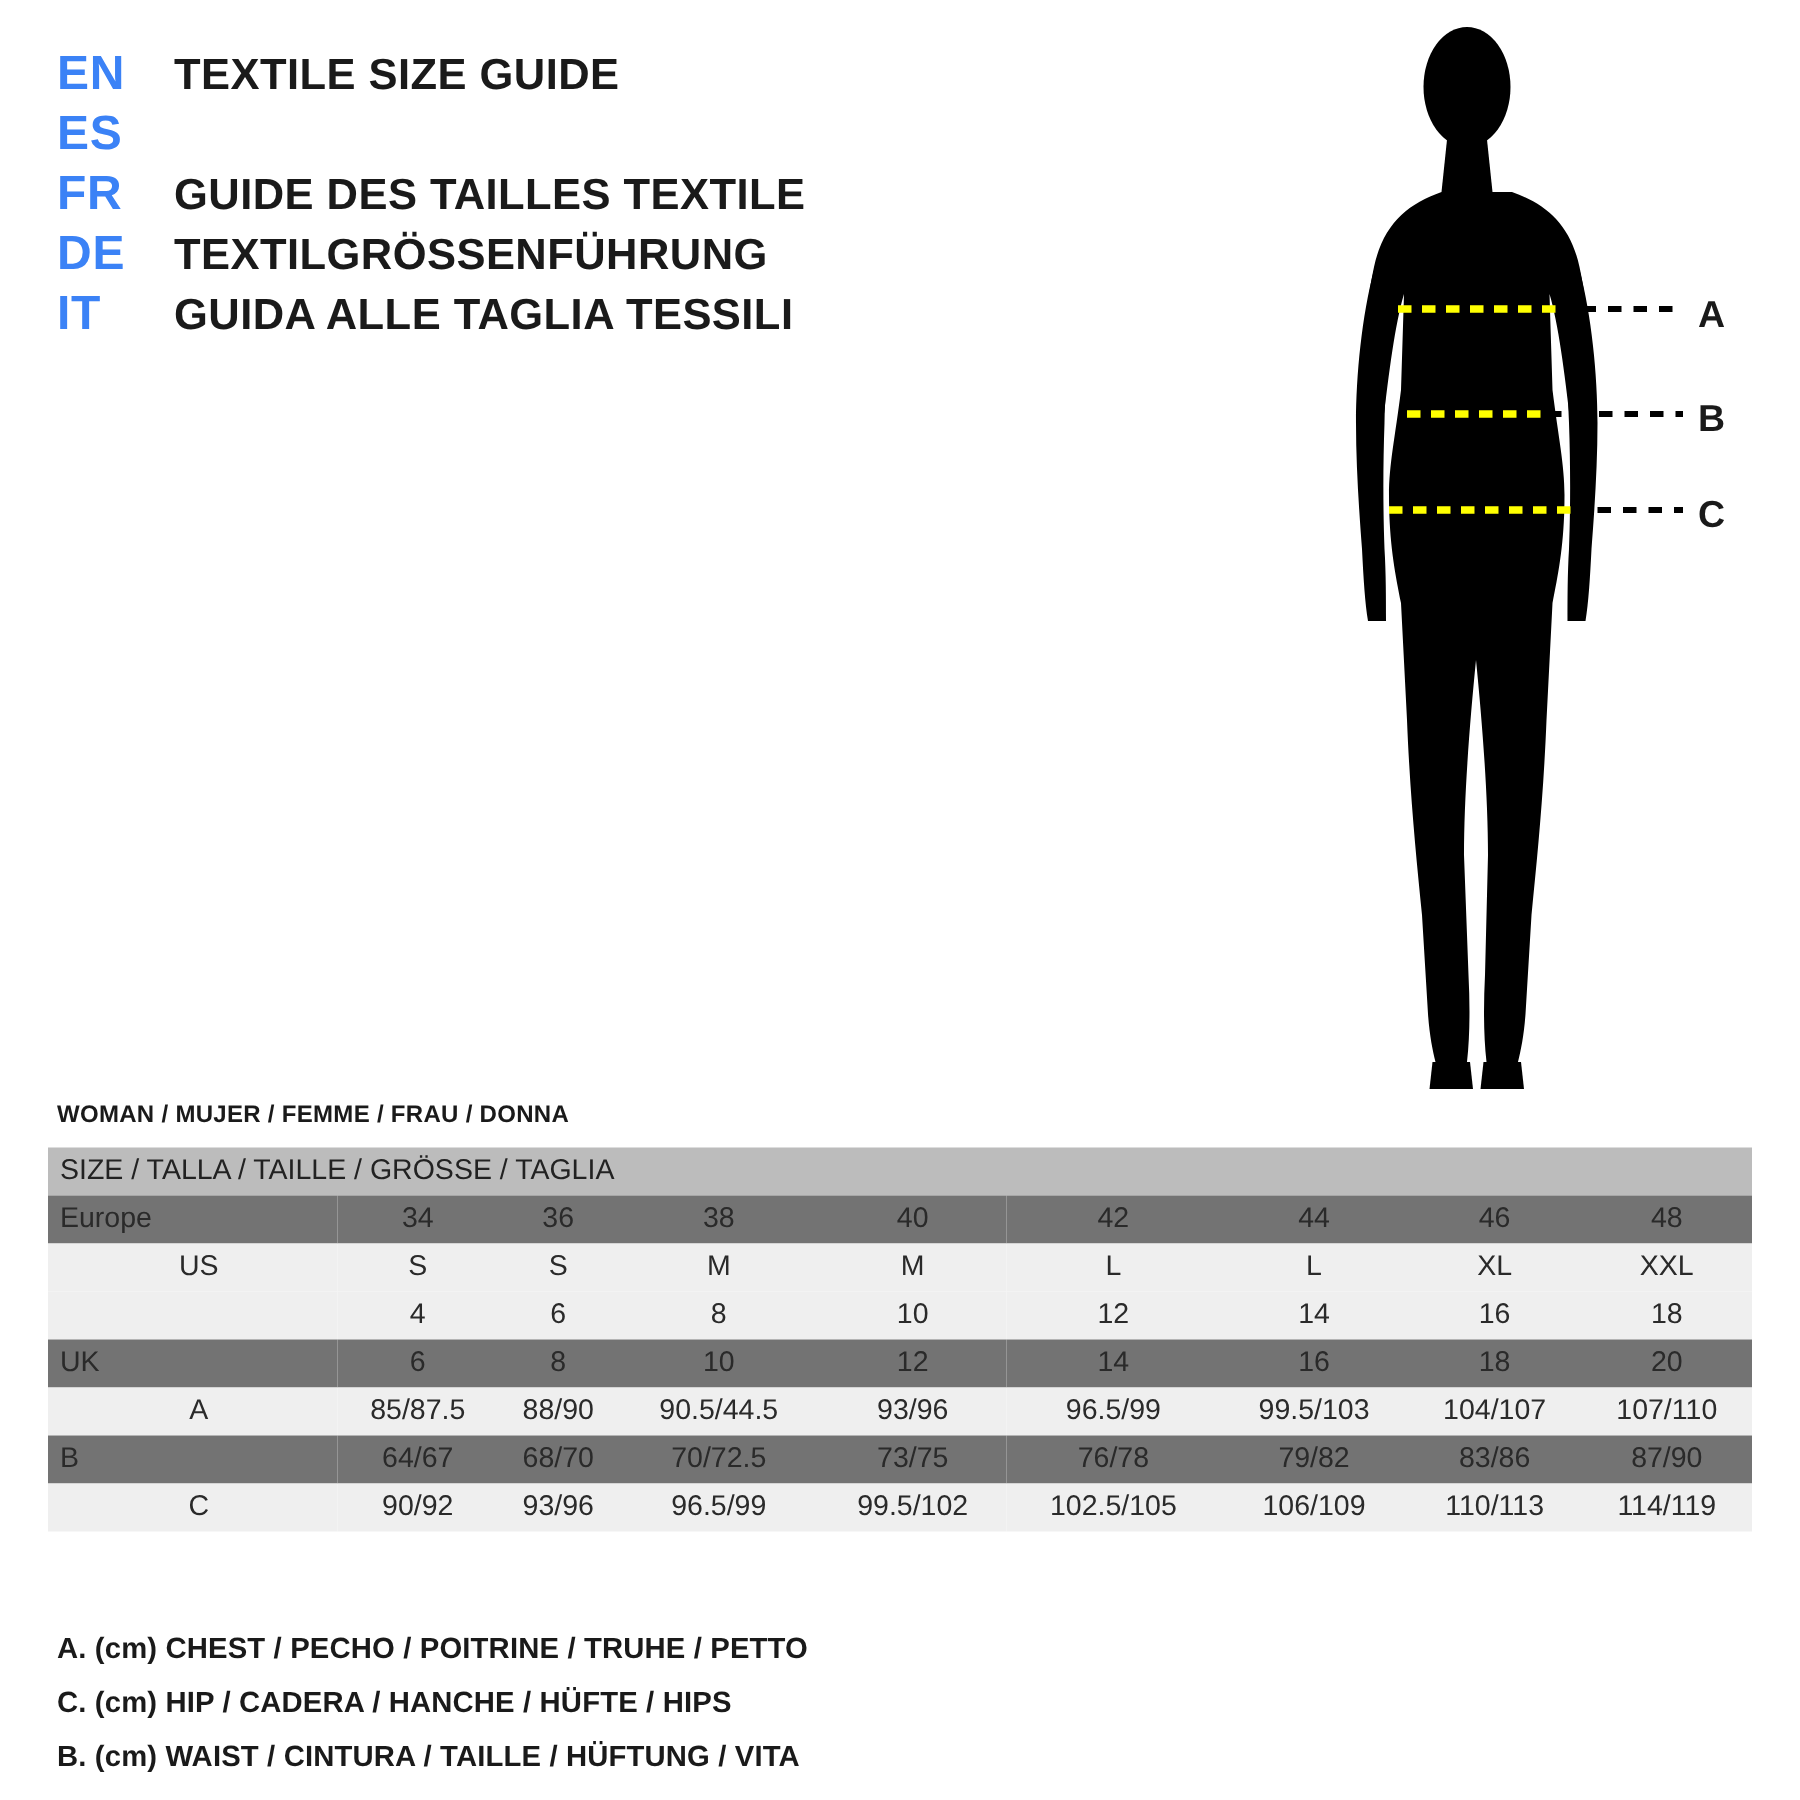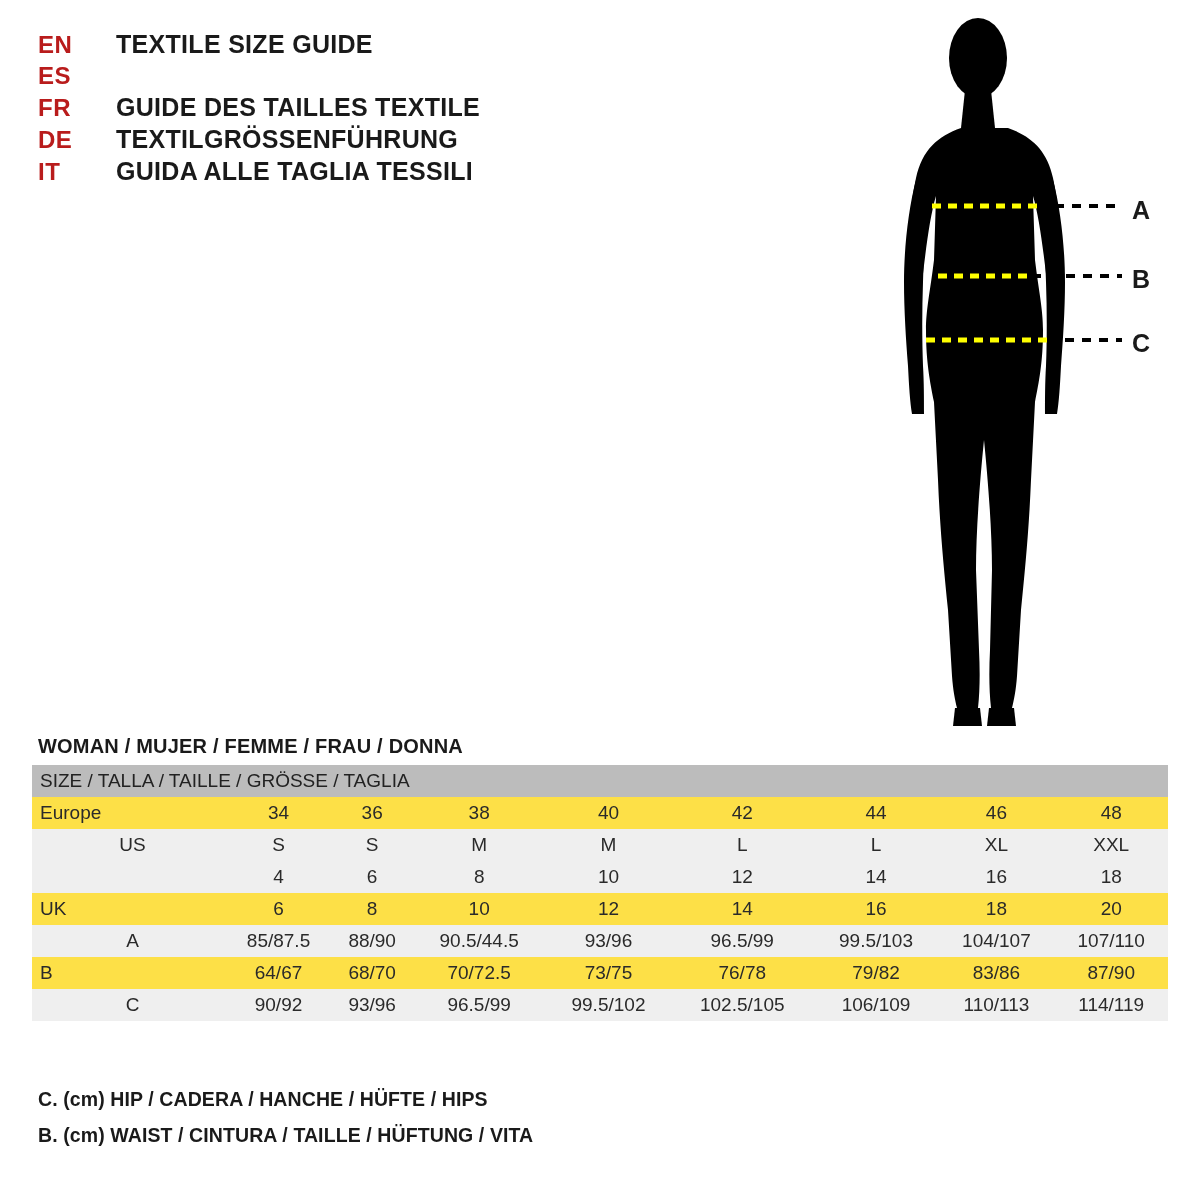--- a/index.html
+++ b/index.html
@@ -23,27 +23,27 @@
     left: 38px;
     width: 520px;
   }
   .lang-row {
     display: flex;
     align-items: baseline;
     margin-bottom: 3px;
   }
   .lang-code {
     width: 78px;
-    font-size: 24px;
+    font-size: 32px;
     font-weight: bold;
     letter-spacing: 0.5px;
-    color: #b91c1c;
+    color: #3b82f6;
   }
   .lang-text {
-    font-size: 25px;
+    font-size: 29px;
     font-weight: bold;
     letter-spacing: 0.3px;
     color: #1a1a1a;
     white-space: nowrap;
   }
 
   
   .figure-area {
     position: absolute;
     top: 10px;
@@ -61,21 +61,21 @@
   }
   .ml-a { top: 186px; left: 272px; }
   .ml-b { top: 255px; left: 272px; }
   .ml-c { top: 319px; left: 272px; }
 
   
   .section-title {
     position: absolute;
     top: 735px;
     left: 38px;
-    font-size: 20px;
+    font-size: 16px;
     font-weight: bold;
     letter-spacing: 0.2px;
     color: #1a1a1a;
   }
 
   
   .size-table {
     position: absolute;
     top: 765px;
     left: 32px;
@@ -96,21 +96,21 @@
   }
   .size-table tr.head td {
     background: #bcbcbc;
     text-align: left;
     padding-left: 8px;
     font-weight: normal;
     font-size: 19px;
     color: #222;
   }
   .size-table tr.shade td { background: #efefef; text-align: center; }
-  .size-table tr.plain td { background: #fde047; margin-left: 24px; }
+  .size-table tr.plain td { background: #737373; margin-left: 24px; }
 
   
   .footnotes {
     position: absolute;
     top: 1088px;
     left: 38px;
   }
   .footnote {
     font-size: 19.5px;
     font-weight: bold;
@@ -292,15 +292,16 @@
       <td>99.5/102</td>
       <td>102.5/105</td>
       <td>106/109</td>
       <td>110/113</td>
       <td>114/119</td>
     </tr>
   </tbody>
 </table>
 
 <div class="footnotes">
+  <div class="footnote">A. (cm) CHEST / PECHO / POITRINE / TRUHE / PETTO</div>
   <div class="footnote">C. (cm) HIP / CADERA / HANCHE / HÜFTE / HIPS</div>
   <div class="footnote">B. (cm) WAIST / CINTURA / TAILLE / HÜFTUNG / VITA</div>
 </div>
 
 </body></html>

